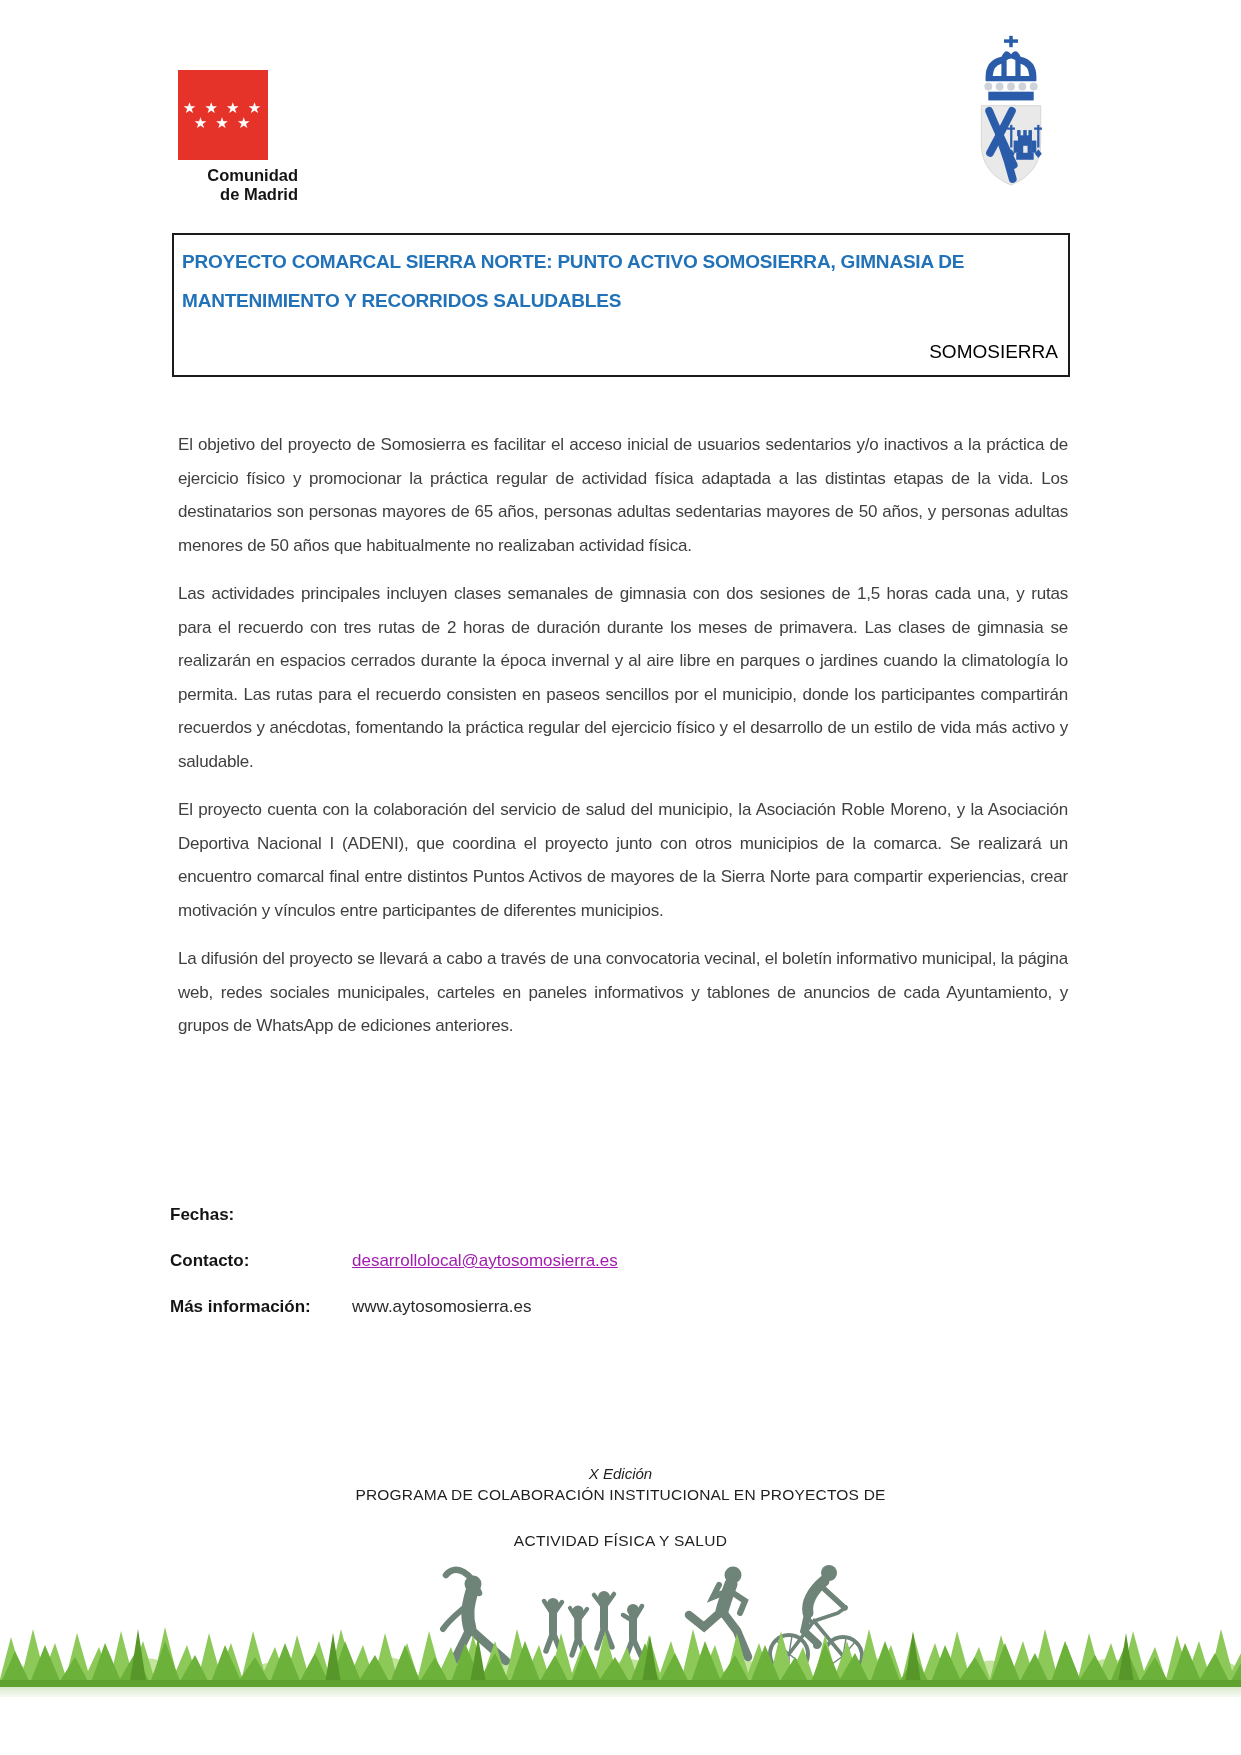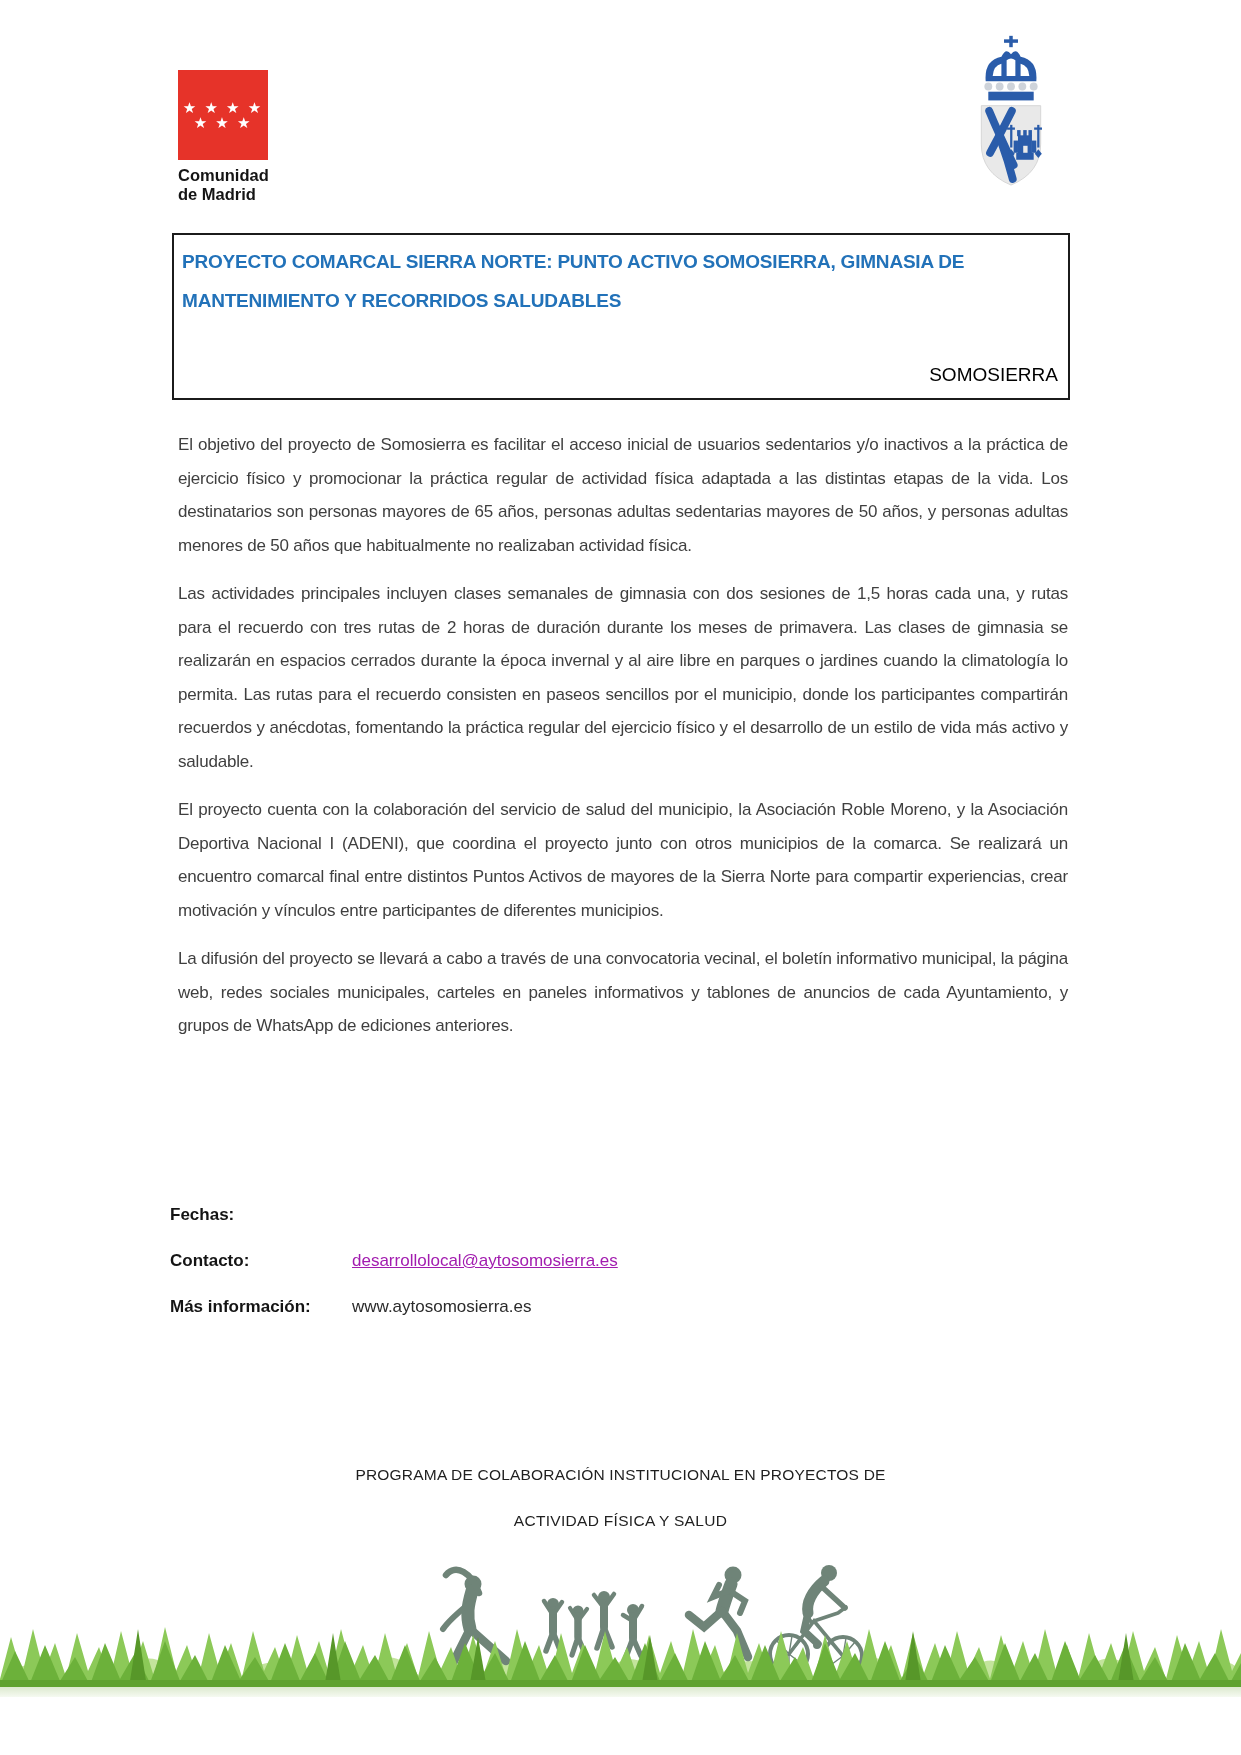--- a/index.html
+++ b/index.html
@@ -4,26 +4,26 @@
 <style>
   html,body{margin:0;padding:0;background:#ffffff;}
   .page{position:relative;width:1241px;height:1755px;margin:0 auto;background:#ffffff;
         font-family:"Liberation Sans","DejaVu Sans",sans-serif;color:#3f3f3f;overflow:hidden;}
 
   
   .madrid-logo{position:absolute;left:178px;top:70px;width:120px;}
   .madrid-flag{width:90px;height:90px;background:#e63329;display:flex;flex-direction:column;
                align-items:center;justify-content:center;gap:0px;}
   .star-row{color:#ffffff;font-size:15px;line-height:15px;letter-spacing:2px;text-align:center;}
-  .madrid-name{margin-top:6px;font-weight:bold;font-size:16.5px;line-height:19px;color:#141414;}
+  .madrid-name{margin-top:6px;font-weight:bold;font-size:16.5px;line-height:19px;color:#141414;text-align:right;}
 
   .crest{position:absolute;left:963px;top:34px;}
 
   
-  .title-box{position:absolute;left:172px;top:233px;width:898px;height:167px;
+  .title-box{position:absolute;left:172px;top:233px;width:898px;height:144px;
              border:2px solid #1b1b1b;box-sizing:border-box;display:flex;flex-direction:column;
              padding:7px 10px 8px 8px;}
   .project-title{color:#2272b9;font-weight:bold;font-size:19px;line-height:39px;letter-spacing:-0.2px;}
   .title-right{margin-top:auto;text-align:right;}
   .municipality{color:#000000;font-weight:normal;font-size:19px;line-height:30px;}
   .inhabitants{color:#202020;font-size:17px;line-height:28px;}
 
   
   .body-text{position:absolute;left:178px;top:428px;width:890px;}
   .body-text p{margin:0 0 15px 0;text-align:justify;font-size:17px;line-height:33.5px;
@@ -125,20 +125,21 @@
       <div class="info-label">Contacto:</div>
       <div class="info-value"><a class="mail-link">desarrollolocal@aytosomosierra.es</a></div>
     </div>
     <div class="info-row">
       <div class="info-label">Más información:</div>
       <div class="info-value">www.aytosomosierra.es</div>
     </div>
   </div>
 
   <div class="footer">
+    <div class="edition">X  Edición</div>
     <div class="program">PROGRAMA DE COLABORACIÓN INSTITUCIONAL EN PROYECTOS DE</div>
     <div class="subject">ACTIVIDAD FÍSICA Y SALUD</div>
   </div>
 
   <svg class="grass-wrap" viewBox="0 0 1241 140">
 
     <path fill="#c3e49c" d="M0 130 Q30 95 60 126 T120 122 Q150 88 180 124 T240 127 Q270 94 300 124 T360 122 Q390 86 420 124 T480 126 Q510 90 540 122 T600 125 Q630 88 660 124 T720 122 Q750 92 780 126 T840 124 Q870 86 900 122 T960 126 Q990 90 1020 124 T1080 122 Q1110 88 1140 124 T1200 126 Q1220 96 1241 118 L1241 140 L0 140 Z"></path>
 
     <g stroke="#6f8478" fill="#6f8478" stroke-linecap="round" fill-rule="evenodd">
 

